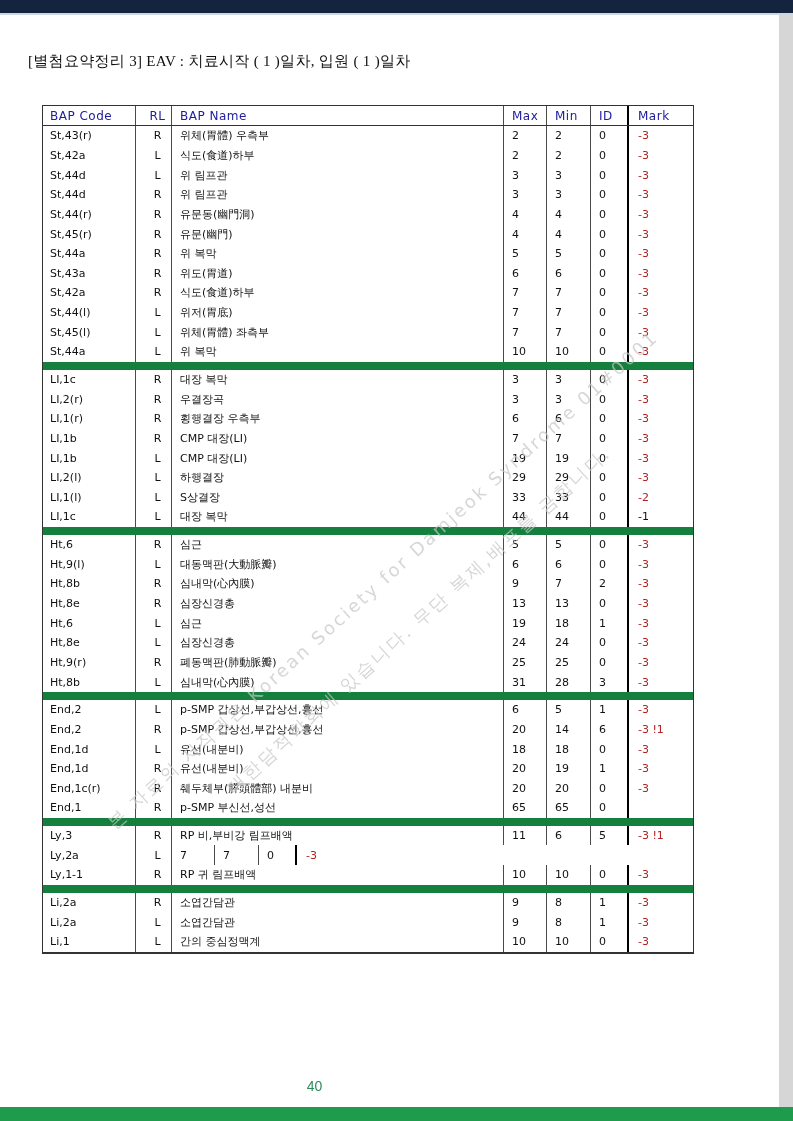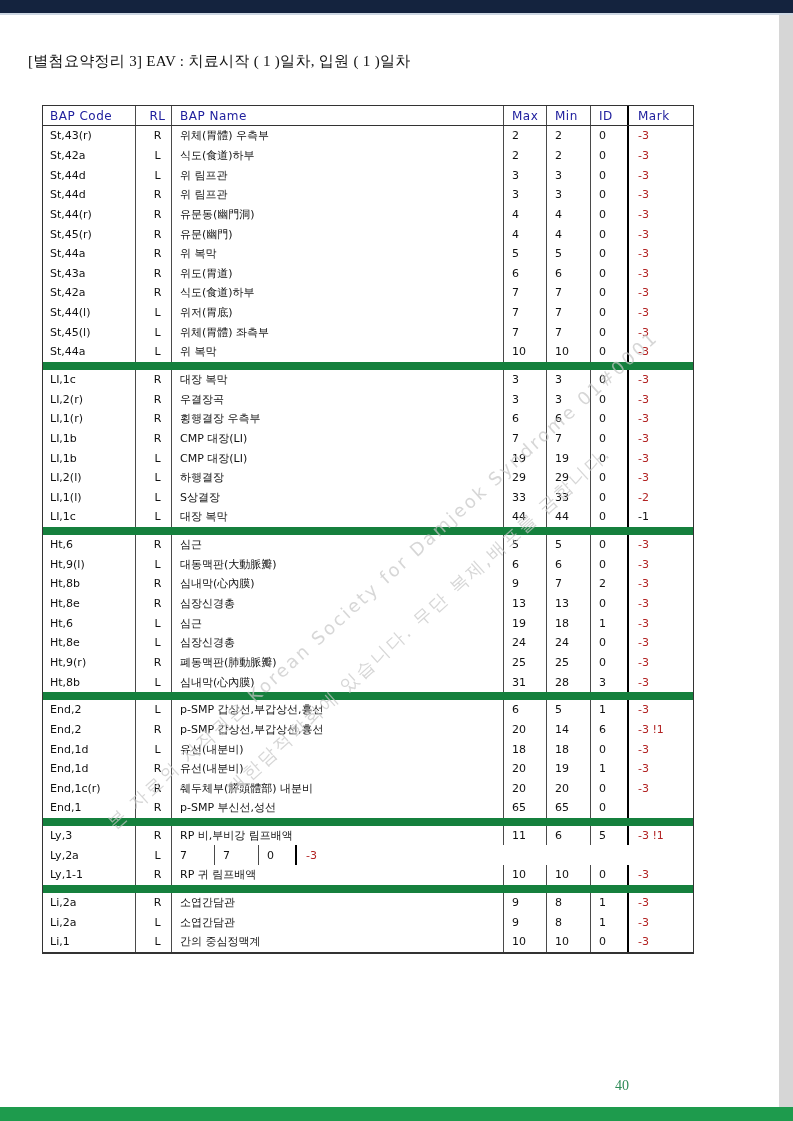--- a/index.html
+++ b/index.html
@@ -4,22 +4,22 @@
 <style>
   html,body{margin:0;padding:0;background:#fff;}
   .page{position:relative;width:793px;height:1121px;background:#ffffff;overflow:hidden;
         font-family:"DejaVu Sans",sans-serif;}
   .topbar{position:absolute;left:0;top:0;width:793px;height:13px;background:#14233e;}
   .topbar-underline{position:absolute;left:0;top:13px;width:793px;height:2px;background:#ccd6e2;}
   .right-strip{position:absolute;left:779px;top:15px;width:14px;height:1092px;background:#d6d6d6;}
   .greenbar{position:absolute;left:0;top:1107px;width:793px;height:14px;background:#1e9b4d;}
   .doc-title{position:absolute;left:28px;top:52px;font-family:"Liberation Serif","DejaVu Serif",serif;
         font-size:15px;color:#101010;letter-spacing:0.3px;}
-  .pagenum{position:absolute;left:0;top:1078px;width:629px;text-align:right;
-        font-family:Liberation Serif, serif;font-size:14px;color:#2e8b57;}
+  .pagenum{position:absolute;left:0;top:1078px;width:629px;text-align:center;
+        font-family:Liberation Sans, sans-serif;font-size:14px;color:#2e8b57;}
   .watermark{position:absolute;left:56px;top:280px;width:690px;height:640px;display:flex;
         flex-direction:column;align-items:center;justify-content:center;gap:30px;
         transform:rotate(-42deg);color:#c6c6c6;opacity:.7;font-size:18px;letter-spacing:2.5px;
         white-space:nowrap;pointer-events:none;z-index:3;}
   .eav-table{position:absolute;left:42px;top:105px;width:652px;border:1px solid #333;
         border-bottom-width:2px;box-sizing:border-box;z-index:2;background:transparent;}
   .thead{display:flex;height:20px;border-bottom:1px solid #333;box-sizing:border-box;}
   .hcell{color:#20209e;font-size:12px;letter-spacing:0.5px;}
   .cell,.hcell{display:flex;align-items:center;height:100%;box-sizing:border-box;overflow:hidden;}
   .c-code{width:93px;padding-left:7px;}

